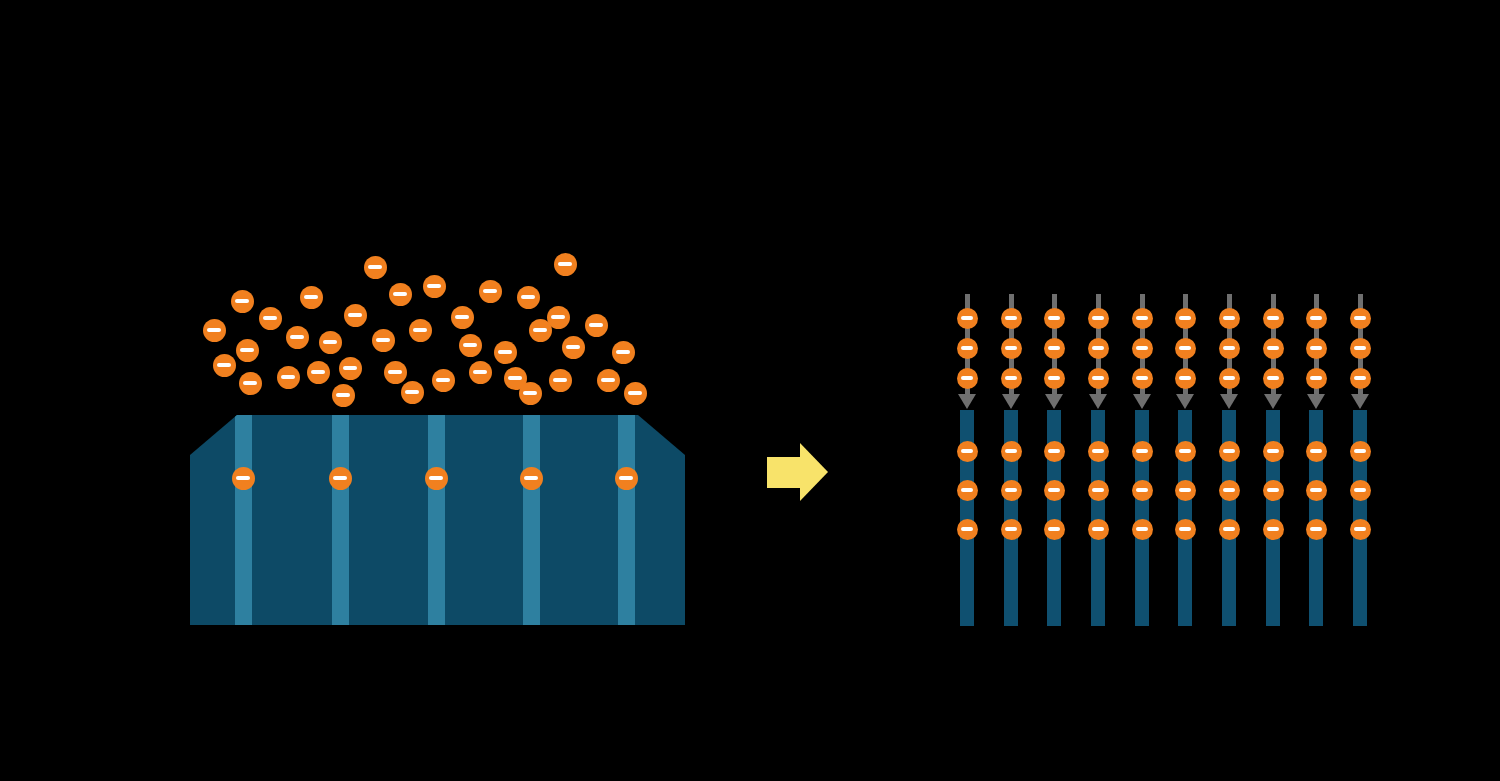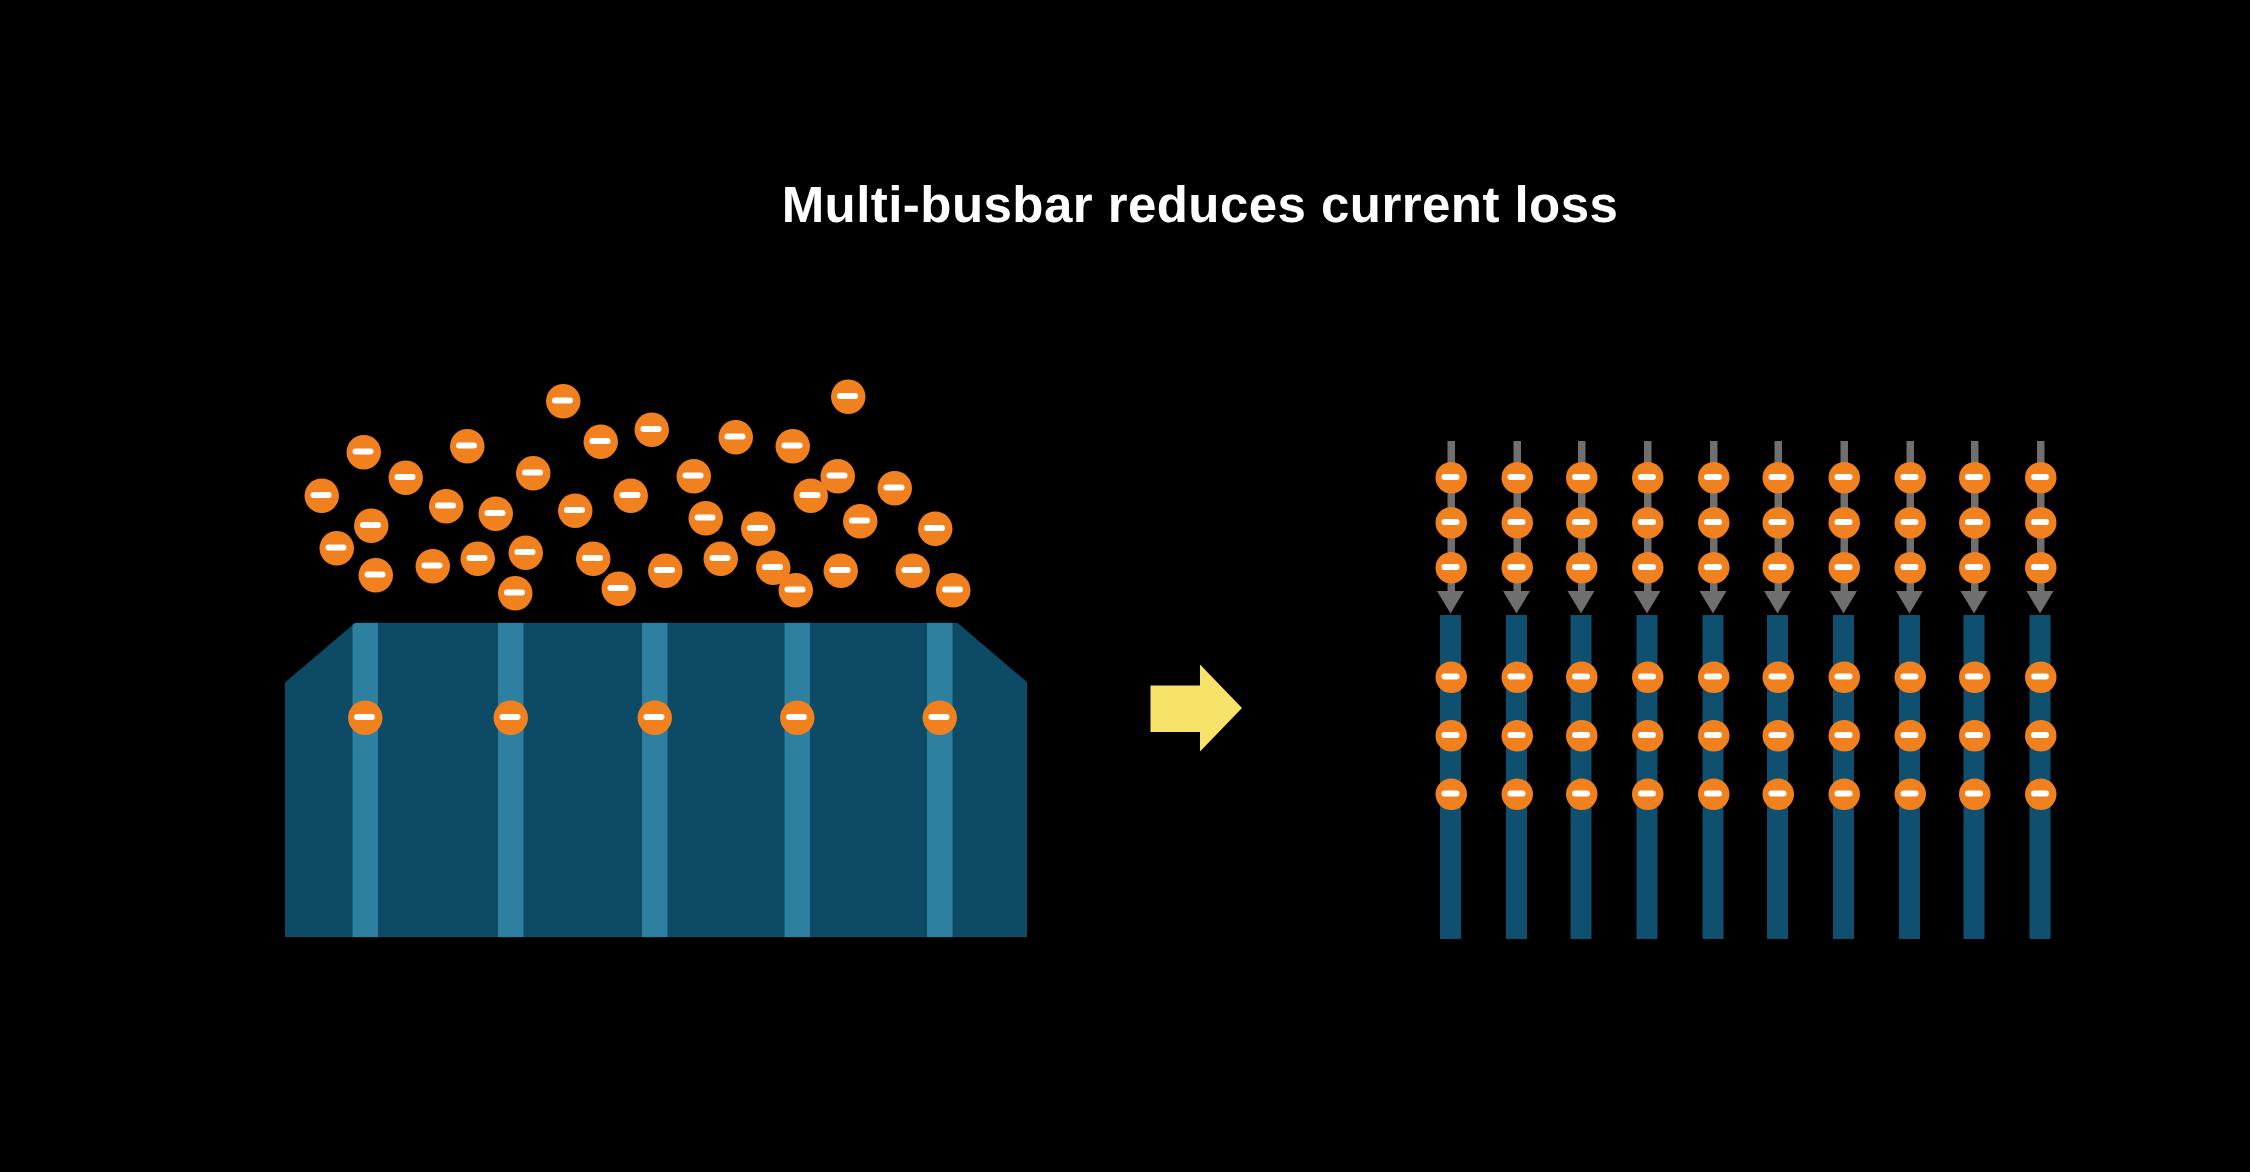--- a/index.html
+++ b/index.html
@@ -34,21 +34,20 @@
     left:21%; right:21%;
     top:50%; height:4px; margin-top:-2px;
     background:var(--minus-color,#fff);
     border-radius:2px;
   }
 </style>
 </head>
 <body>
 
 <div id="stage">
-  <div class="title">Multi-busbar reduces current loss</div>
   <div class="layer" id="left-diagram">
       <div class="abs" style="left: 190px; top: 415px; width: 495px; height: 210px; background: rgb(13, 74, 102); clip-path: polygon(47px 0px, 448px 0px, 495px 40px, 495px 210px, 0px 210px, 0px 40px);">
         <div class="abs" style="left: 44.5px; top: 0px; width: 17px; height: 210px; background: rgb(46, 128, 160);"></div>
         <div class="abs" style="left: 141.5px; top: 0px; width: 17px; height: 210px; background: rgb(46, 128, 160);"></div>
         <div class="abs" style="left: 237.5px; top: 0px; width: 17px; height: 210px; background: rgb(46, 128, 160);"></div>
         <div class="abs" style="left: 332.5px; top: 0px; width: 17px; height: 210px; background: rgb(46, 128, 160);"></div>
         <div class="abs" style="left: 427.5px; top: 0px; width: 17px; height: 210px; background: rgb(46, 128, 160);"></div>
       </div>
       <div class="abs electron" style="left: 363.5px; top: 255.5px; width: 23px; height: 23px; background: rgb(241, 128, 31);"></div>
       <div class="abs electron" style="left: 553.5px; top: 252.5px; width: 23px; height: 23px; background: rgb(241, 128, 31);"></div>

